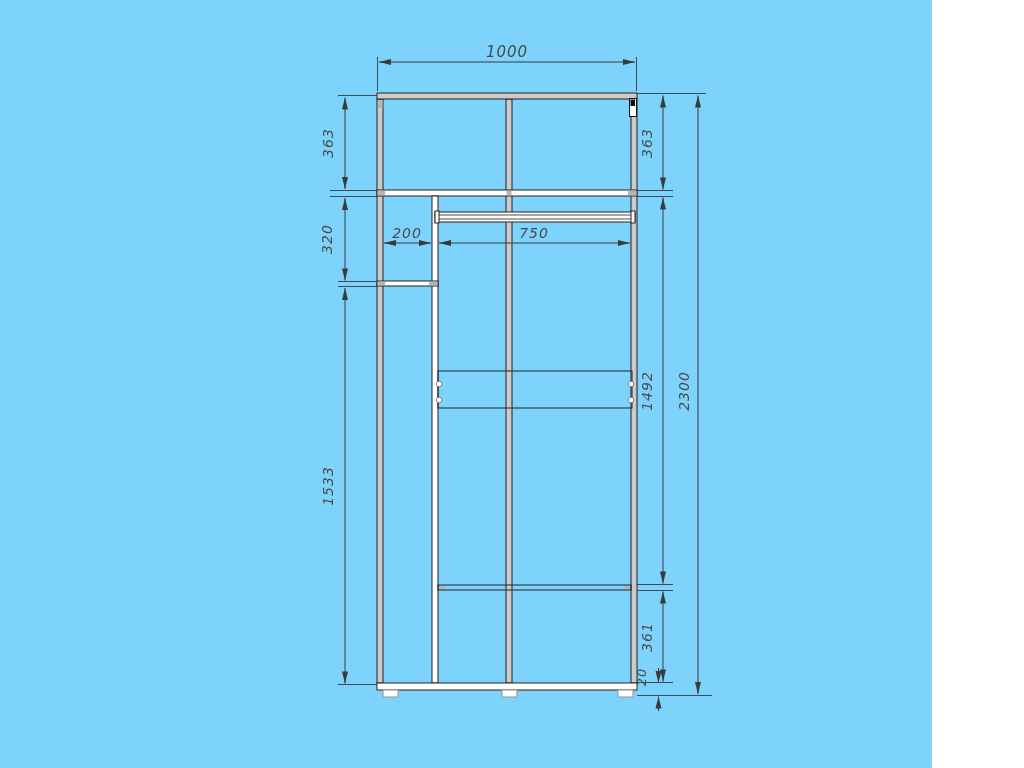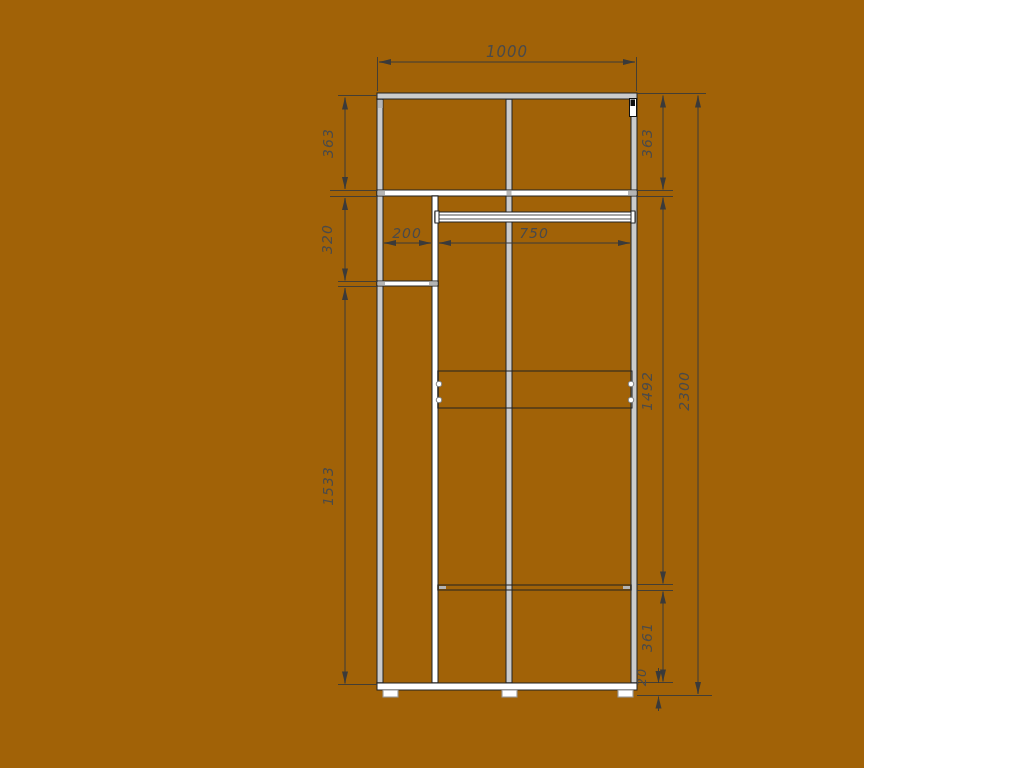--- a/index.html
+++ b/index.html
@@ -6,23 +6,23 @@
     margin: 0;
     padding: 0;
     background: #ffffff;
     width: 1024px;
     height: 768px;
     overflow: hidden;
     font-family: "DejaVu Sans", sans-serif;
   }
   .stage {
     position: relative;
-    width: 864px;
+    width: 932px;
     height: 768px;
-    background: #a16207;
+    background: #7dd3fc;
   }
   svg { display: block; }
   .dim-text {
     font-family: "DejaVu Sans", sans-serif;
     font-style: italic;
     fill: #4a4a4a;
     font-size: 14px;
     letter-spacing: 1px;
   }
   .dim-text.big { font-size: 15px; }

